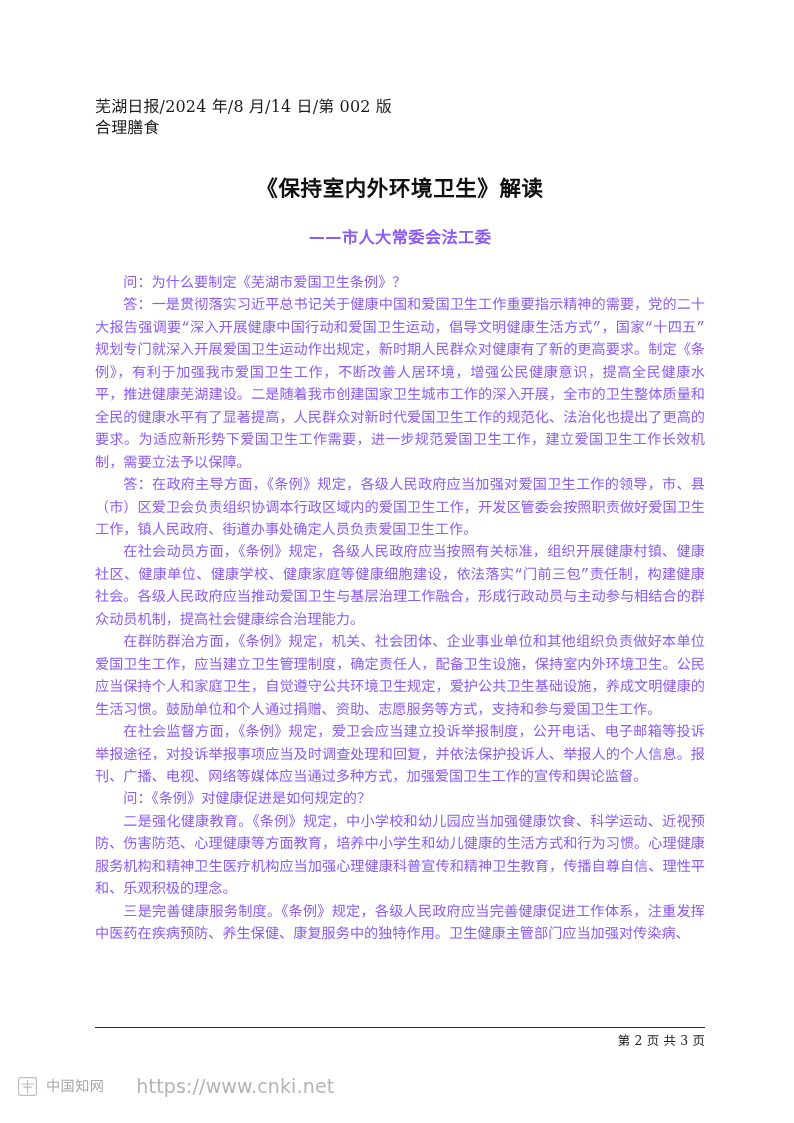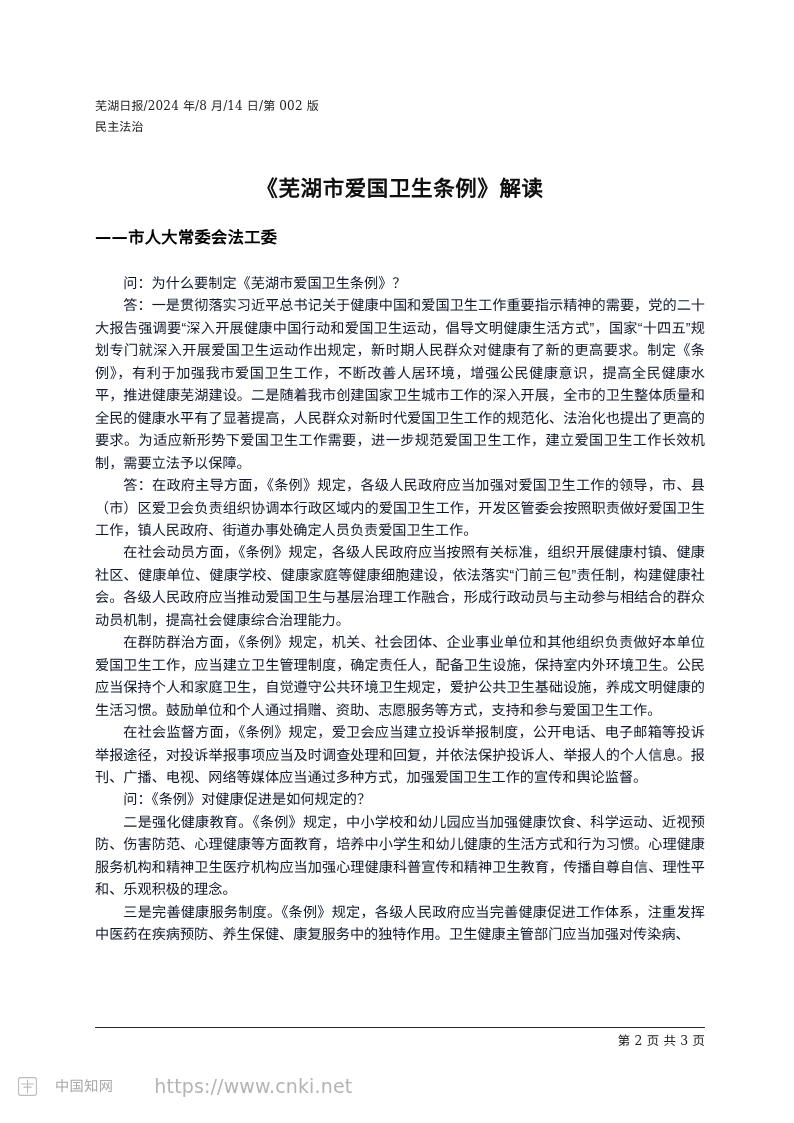--- a/index.html
+++ b/index.html
@@ -29,21 +29,21 @@
   #content-frame {
     position: absolute;
     left: 95px;
     top: 96px;
     width: 610px;
   }
 
   
   .masthead-line {
     font-family: "DejaVu Serif", "Liberation Serif", serif;
-    font-size: 12px;
+    font-size: 16px;
     line-height: 21px;
     color: #1c1c1c;
     letter-spacing: 0.15px;
     white-space: nowrap;
   }
 
   
   .doc-title {
     margin: 0;
     padding-top: 36px;
@@ -52,39 +52,40 @@
     font-size: 21.5px;
     font-weight: bold;
     line-height: 30px;
     color: #101010;
     letter-spacing: 0.6px;
   }
 
   .doc-subtitle {
     margin: 0;
     padding-top: 22px;
+    text-align: center;
     font-family: "DejaVu Serif", "Liberation Serif", serif;
     font-size: 16.2px;
     font-weight: bold;
     line-height: 24px;
-    color: #000000;
+    color: #8b5cf6;
     letter-spacing: 0.4px;
   }
 
   
   #body-text {
     padding-top: 22px;
   }
 
   .para {
     margin: 0;
-    font-family: Liberation Sans, sans-serif;
+    font-family: Liberation Mono, monospace;
     font-size: 14.15px;
     line-height: 22.45px;
-    color: #0f172a;
+    color: #8b5cf6;
     text-align: justify;
     text-justify: inter-ideograph;
     text-indent: 2em;
     letter-spacing: 0.02px;
     word-break: break-all;
   }
 
   
   #page-footer {
     position: absolute;
@@ -109,21 +110,21 @@
     letter-spacing: 0.2px;
   }
 
   
   #cnki-watermark {
     position: absolute;
     left: 18px;
     top: 1077px;
     display: flex;
     align-items: center;
-    gap: 18px;
+    gap: 9px;
     opacity: 1;
   }
 
   .cnki-logo {
     display: block;
     width: 19px;
     height: 19px;
     flex: 0 0 auto;
   }
 
@@ -148,24 +149,24 @@
 </style>
 </head>
 <body>
 
 <div id="page">
 
   <div id="content-frame">
 
     <div>
       <div class="masthead-line">芜湖日报/2024 年/8 月/14 日/第 002 版</div>
-      <div class="masthead-line">民主法治</div>
+      <div class="masthead-line">合理膳食</div>
     </div>
 
-    <h1 class="doc-title">《芜湖市爱国卫生条例》解读</h1>
+    <h1 class="doc-title">《保持室内外环境卫生》解读</h1>
     <h2 class="doc-subtitle">——市人大常委会法工委</h2>
 
     <div id="body-text">
         <p class="para">问：为什么要制定《芜湖市爱国卫生条例》？</p>
         <p class="para">答：一是贯彻落实习近平总书记关于健康中国和爱国卫生工作重要指示精神的需要，党的二十大报告强调要“深入开展健康中国行动和爱国卫生运动，倡导文明健康生活方式”，国家“十四五”规划专门就深入开展爱国卫生运动作出规定，新时期人民群众对健康有了新的更高要求。制定《条例》，有利于加强我市爱国卫生工作，不断改善人居环境，增强公民健康意识，提高全民健康水平，推进健康芜湖建设。二是随着我市创建国家卫生城市工作的深入开展，全市的卫生整体质量和全民的健康水平有了显著提高，人民群众对新时代爱国卫生工作的规范化、法治化也提出了更高的要求。为适应新形势下爱国卫生工作需要，进一步规范爱国卫生工作，建立爱国卫生工作长效机制，需要立法予以保障。</p>
         <p class="para">答：在政府主导方面，《条例》规定，各级人民政府应当加强对爱国卫生工作的领导，市、县（市）区爱卫会负责组织协调本行政区域内的爱国卫生工作，开发区管委会按照职责做好爱国卫生工作，镇人民政府、街道办事处确定人员负责爱国卫生工作。</p>
         <p class="para">在社会动员方面，《条例》规定，各级人民政府应当按照有关标准，组织开展健康村镇、健康社区、健康单位、健康学校、健康家庭等健康细胞建设，依法落实“门前三包”责任制，构建健康社会。各级人民政府应当推动爱国卫生与基层治理工作融合，形成行政动员与主动参与相结合的群众动员机制，提高社会健康综合治理能力。</p>
         <p class="para">在群防群治方面，《条例》规定，机关、社会团体、企业事业单位和其他组织负责做好本单位爱国卫生工作，应当建立卫生管理制度，确定责任人，配备卫生设施，保持室内外环境卫生。公民应当保持个人和家庭卫生，自觉遵守公共环境卫生规定，爱护公共卫生基础设施，养成文明健康的生活习惯。鼓励单位和个人通过捐赠、资助、志愿服务等方式，支持和参与爱国卫生工作。</p>
         <p class="para">在社会监督方面，《条例》规定，爱卫会应当建立投诉举报制度，公开电话、电子邮箱等投诉举报途径，对投诉举报事项应当及时调查处理和回复，并依法保护投诉人、举报人的个人信息。报刊、广播、电视、网络等媒体应当通过多种方式，加强爱国卫生工作的宣传和舆论监督。</p>
         <p class="para">问：《条例》对健康促进是如何规定的？</p>

